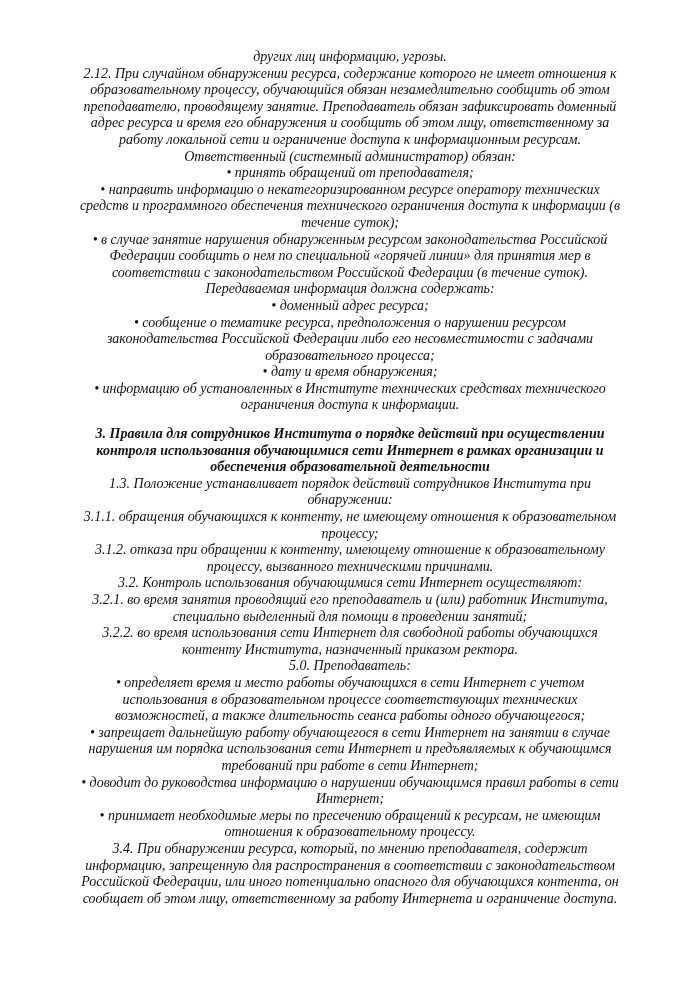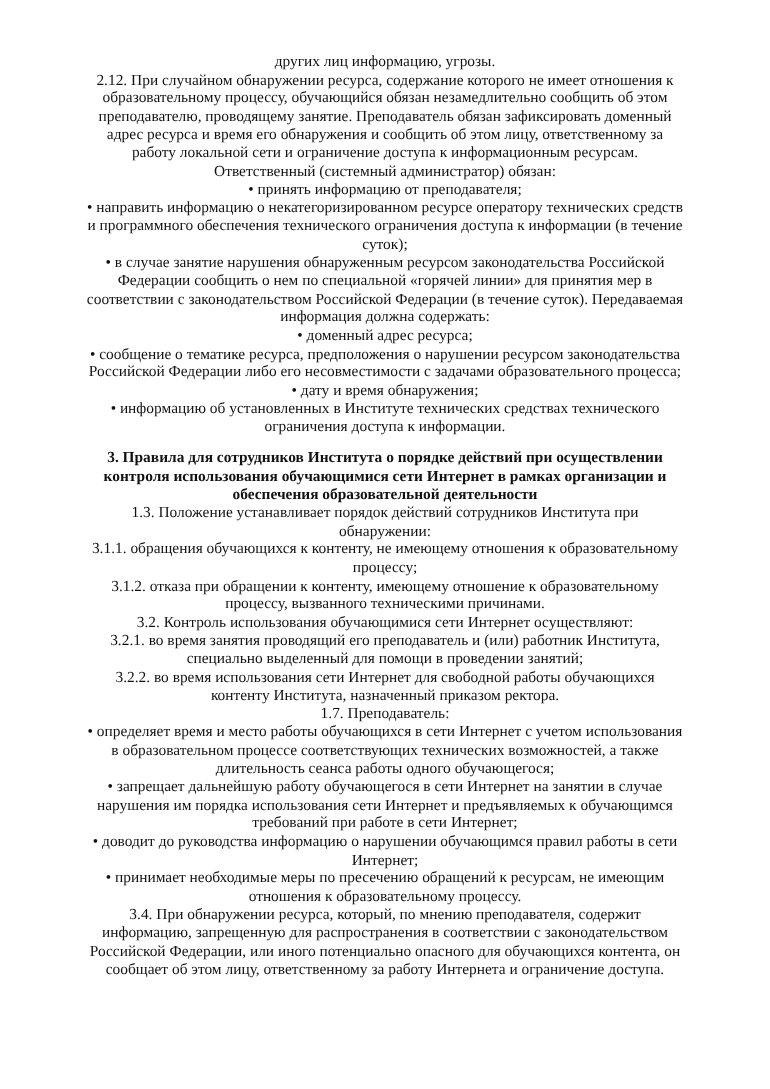--- a/index.html
+++ b/index.html
@@ -12,20 +12,21 @@
     height: 990px;
     font-family: "Liberation Serif", "DejaVu Serif", serif;
     color: #121212;
   }
   .page {
     position: relative;
     width: 700px;
     height: 990px;
     background: #ffffff;
     overflow: hidden;
+    font-style: italic;
   }
   .content {
     position: absolute;
     left: 78px;
     top: 49px;
     width: 544px;
     font-size: 14px;
     line-height: 16.6px;
     text-align: justify;
     text-justify: inter-word;
@@ -42,34 +43,34 @@
     margin: 12px 0 0 0 !important;
   }
 </style>
 </head>
 <body>
 
 <div class="page">
   <div class="content">
     <p>других лиц информацию, угрозы.</p>
     <p>2.12. При случайном обнаружении ресурса, содержание которого не имеет отношения к образовательному процессу, обучающийся обязан незамедлительно сообщить об этом преподавателю, проводящему занятие. Преподаватель обязан зафиксировать доменный адрес ресурса и время его обнаружения и сообщить об этом лицу, ответственному за работу локальной сети и ограничение доступа к информационным ресурсам. Ответственный (системный администратор) обязан:</p>
-    <p class="bullet">• принять информацию от преподавателя;</p>
+    <p class="bullet">• принять обращений от преподавателя;</p>
     <p class="bullet">• направить информацию о некатегоризированном ресурсе оператору технических средств и программного обеспечения технического ограничения доступа к информации (в течение суток);</p>
     <p class="bullet">• в случае занятие нарушения обнаруженным ресурсом законодательства Российской Федерации сообщить о нем по специальной «горячей линии» для принятия мер в соответствии с законодательством Российской Федерации (в течение суток). Передаваемая информация должна содержать:</p>
     <p class="bullet">• доменный адрес ресурса;</p>
     <p class="bullet">• сообщение о тематике ресурса, предположения о нарушении ресурсом законодательства Российской Федерации либо его несовместимости с задачами образовательного процесса;</p>
     <p class="bullet">• дату и время обнаружения;</p>
     <p class="bullet">• информацию об установленных в Институте технических средствах технического ограничения доступа к информации.</p>
     <p class="heading">3. Правила для сотрудников Института о порядке действий при осуществлении контроля использования обучающимися сети Интернет в рамках организации и обеспечения образовательной деятельности</p>
     <p>1.3. Положение устанавливает порядок действий сотрудников Института при обнаружении:</p>
-    <p>3.1.1. обращения обучающихся к контенту, не имеющему отношения к образовательному процессу;</p>
+    <p>3.1.1. обращения обучающихся к контенту, не имеющему отношения к образовательном процессу;</p>
     <p>3.1.2. отказа при обращении к контенту, имеющему отношение к образовательному процессу, вызванного техническими причинами.</p>
     <p>3.2. Контроль использования обучающимися сети Интернет осуществляют:</p>
     <p>3.2.1. во время занятия проводящий его преподаватель и (или) работник Института, специально выделенный для помощи в проведении занятий;</p>
     <p>3.2.2. во время использования сети Интернет для свободной работы обучающихся контенту Института, назначенный приказом ректора.</p>
-    <p>1.7. Преподаватель:</p>
+    <p>5.0. Преподаватель:</p>
     <p class="bullet">• определяет время и место работы обучающихся в сети Интернет с учетом использования в образовательном процессе соответствующих технических возможностей, а также длительность сеанса работы одного обучающегося;</p>
     <p class="bullet">• запрещает дальнейшую работу обучающегося в сети Интернет на занятии в случае нарушения им порядка использования сети Интернет и предъявляемых к обучающимся требований при работе в сети Интернет;</p>
     <p class="bullet">• доводит до руководства информацию о нарушении обучающимся правил работы в сети Интернет;</p>
     <p class="bullet">• принимает необходимые меры по пресечению обращений к ресурсам, не имеющим отношения к образовательному процессу.</p>
     <p>3.4. При обнаружении ресурса, который, по мнению преподавателя, содержит информацию, запрещенную для распространения в соответствии с законодательством Российской Федерации, или иного потенциально опасного для обучающихся контента, он сообщает об этом лицу, ответственному за работу Интернета и ограничение доступа.</p>
   </div>
 </div>
 
 </body></html>

